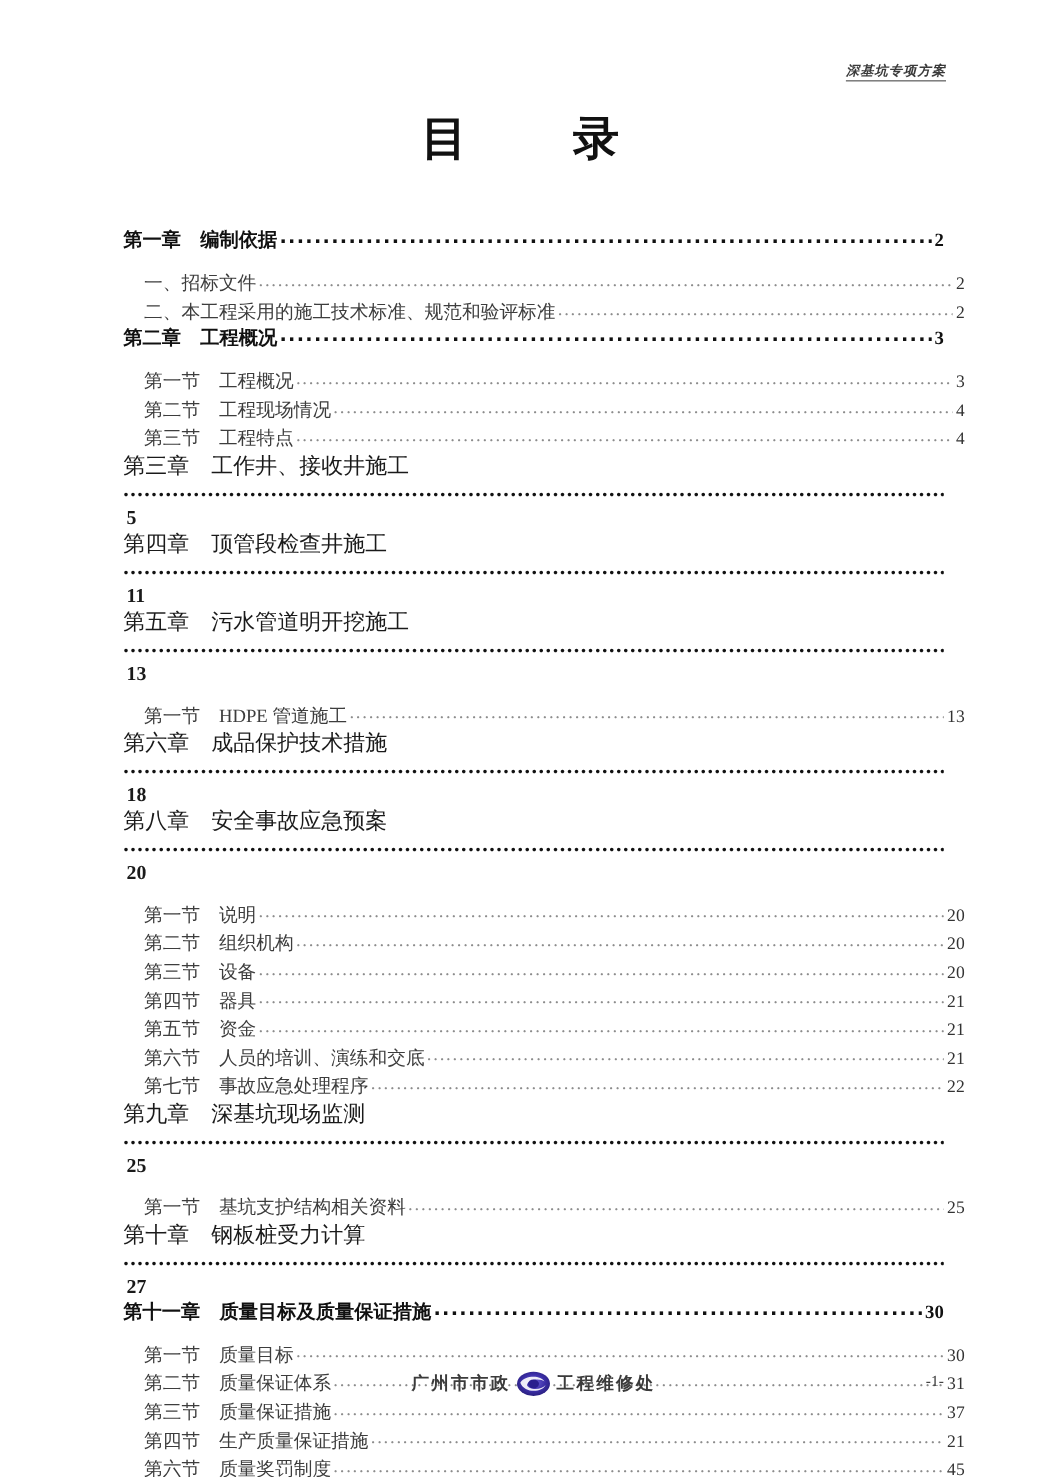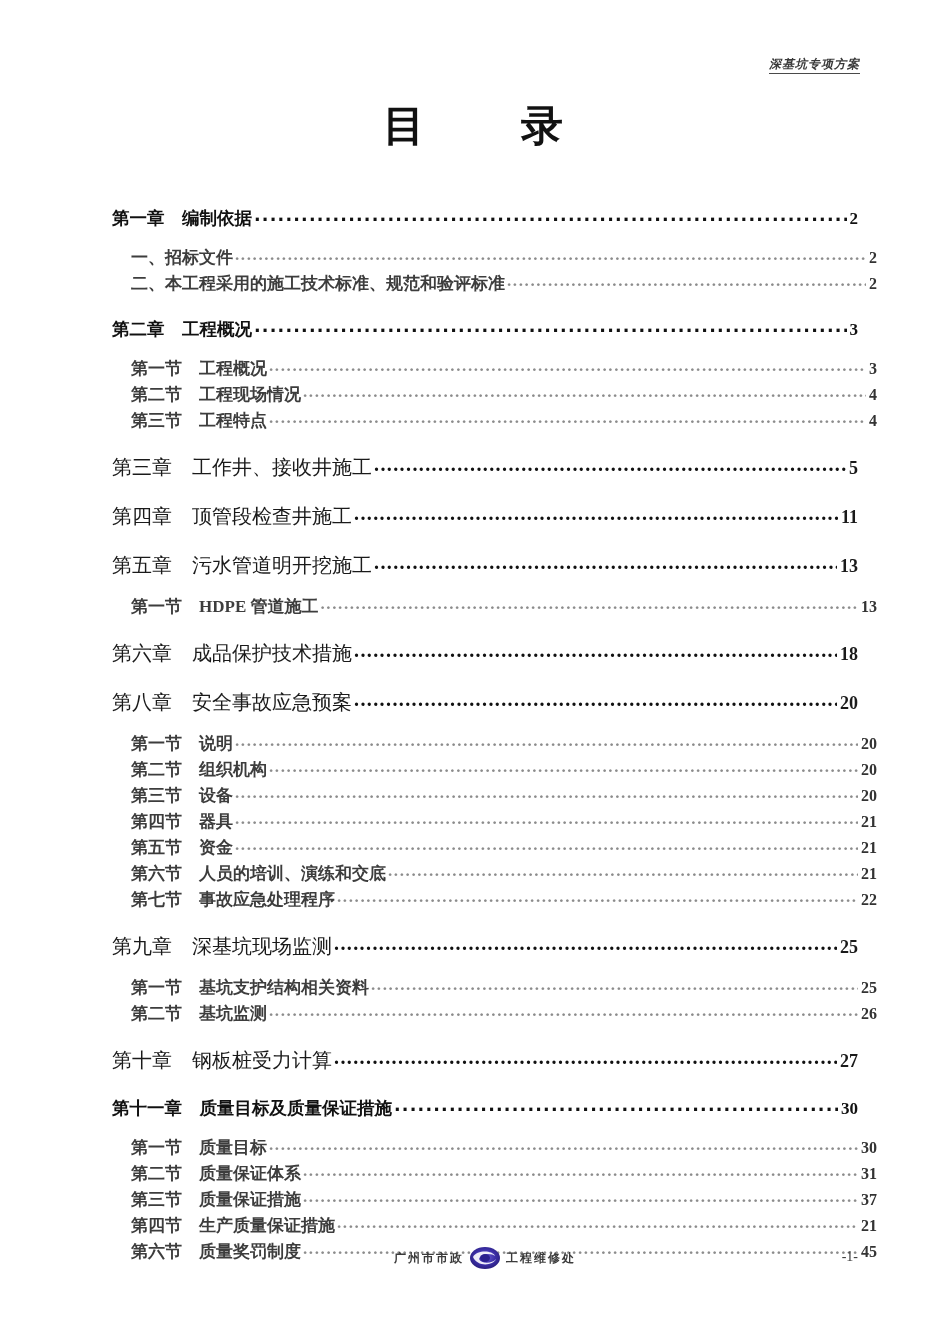--- a/index.html
+++ b/index.html
@@ -100,39 +100,40 @@
   }
   .lvl1-gothic .toc-dots::after { color: #111; letter-spacing: 1.2px; }
   .lvl1-gothic .toc-page { font-family: "Liberation Serif", "DejaVu Serif", serif; font-weight: bold; font-size: 17px; }
 
   
   .lvl1-serif {
     font-family: "Liberation Serif", "DejaVu Serif", serif;
     font-weight: normal;
     font-size: 20px;
     color: #1a1a1a;
+    flex-direction: column;
   }
   .lvl1-serif .toc-dots::after { color: #111; letter-spacing: 1.4px; font-weight: bold; }
   .lvl1-serif .toc-page { font-weight: bold; font-size: 18px; }
 
   
   .lvl2 {
     font-family: "Liberation Serif", "DejaVu Serif", serif;
-    font-weight: bold;
+    font-weight: normal;
     font-size: 17px;
     color: #3d3d3d;
   }
   .lvl2 .toc-dots::after { color: #8c8c8c; letter-spacing: 1.6px; }
   .lvl2 .toc-page { color: #333; font-size: 16px; }
 
   
   .indent-1 { margin-left: 19px; }
 
   
-  .gap-lg { margin-top: 22px; }
+  .gap-lg { }
   .gap-md { margin-top: 16px; }
   .gap-sm { margin-top: 3px; }
 
   
   .doc-footer {
     position: absolute;
     bottom: 60px;
     left: 112px;
     right: 92px;
     height: 40px;
@@ -142,21 +143,21 @@
     left: 0; right: 0;
     top: 0;
     display: flex;
     align-items: center;
     justify-content: center;
     gap: 4px;
   }
   .footer-text {
     font-family: "Liberation Serif", "DejaVu Serif", serif;
     font-weight: bold;
-    font-size: 12px;
+    font-size: 16px;
     letter-spacing: 2px;
     color: #3b3b3b;
   }
   .footer-logo {
     width: 34px;
     height: 30px;
     position: relative;
     display: inline-block;
   }
   .footer-page {
@@ -280,25 +281,20 @@
       </div>
       <div class="toc-entry lvl1-serif gap-lg">
         <span class="toc-label">第九章　深基坑现场监测</span>
         <span class="toc-dots"></span>
         <span class="toc-page">25</span>
       </div>
       <div class="toc-entry lvl2 indent-1 gap-md">
         <span class="toc-label">第一节　基坑支护结构相关资料</span>
         <span class="toc-dots"></span>
         <span class="toc-page">25</span>
-      </div>
-      <div class="toc-entry lvl2 indent-1 gap-sm">
-        <span class="toc-label">第二节　基坑监测</span>
-        <span class="toc-dots"></span>
-        <span class="toc-page">26</span>
       </div>
       <div class="toc-entry lvl1-serif gap-lg">
         <span class="toc-label">第十章　钢板桩受力计算</span>
         <span class="toc-dots"></span>
         <span class="toc-page">27</span>
       </div>
       <div class="toc-entry lvl1-gothic gap-lg">
         <span class="toc-label">第十一章　质量目标及质量保证措施</span>
         <span class="toc-dots"></span>
         <span class="toc-page">30</span>

